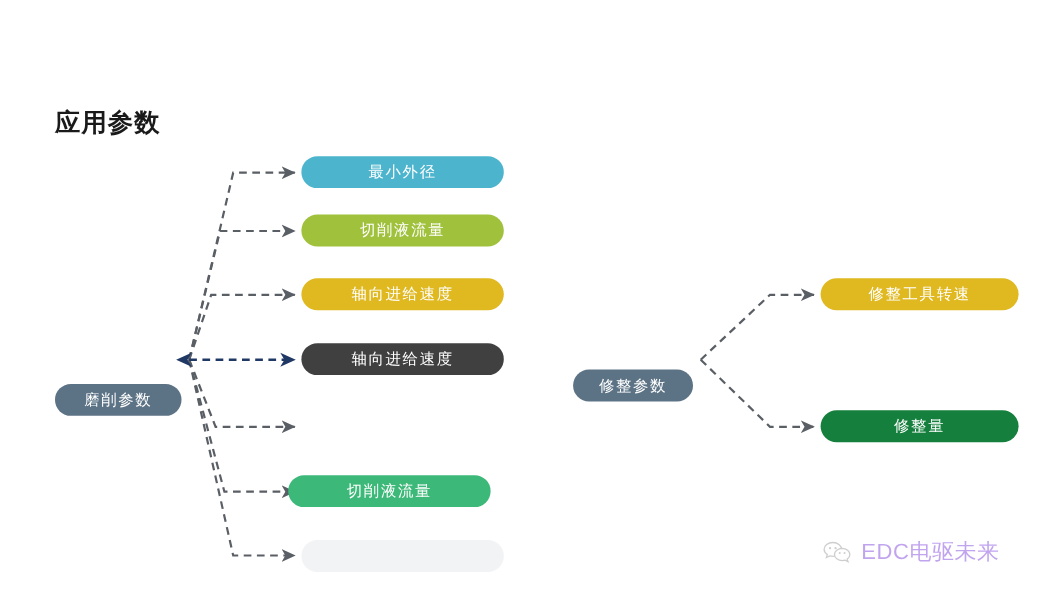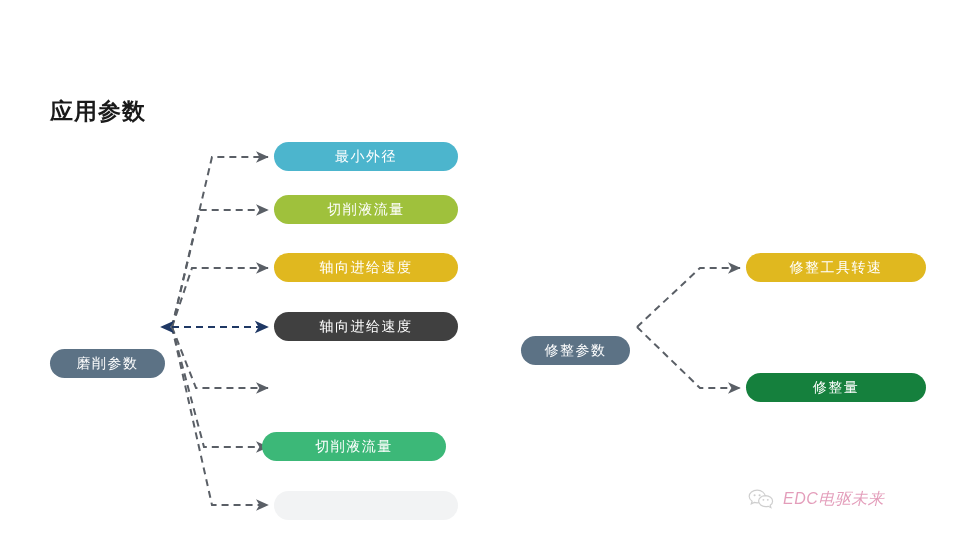--- a/index.html
+++ b/index.html
@@ -81,25 +81,24 @@
     position: absolute;
     left: 748px;
     top: 488px;
     display: flex;
     align-items: center;
     gap: 9px;
     opacity: 0.42;
   }
   #watermark .wm-text {
     font-family: "Liberation Sans", "DejaVu Sans", sans-serif;
-    font-size: 16px;
-    color: #be185d;
+    font-size: 20px;
+    color: #6d28d9;
     letter-spacing: 0.5px;
     white-space: nowrap;
-    font-style: italic;
   }
   #watermark .wm-icon svg { display: block; }
 </style>
 </head>
 <body>
 
 <div id="canvas">
 
   <div id="page-title">应用参数</div>
 

